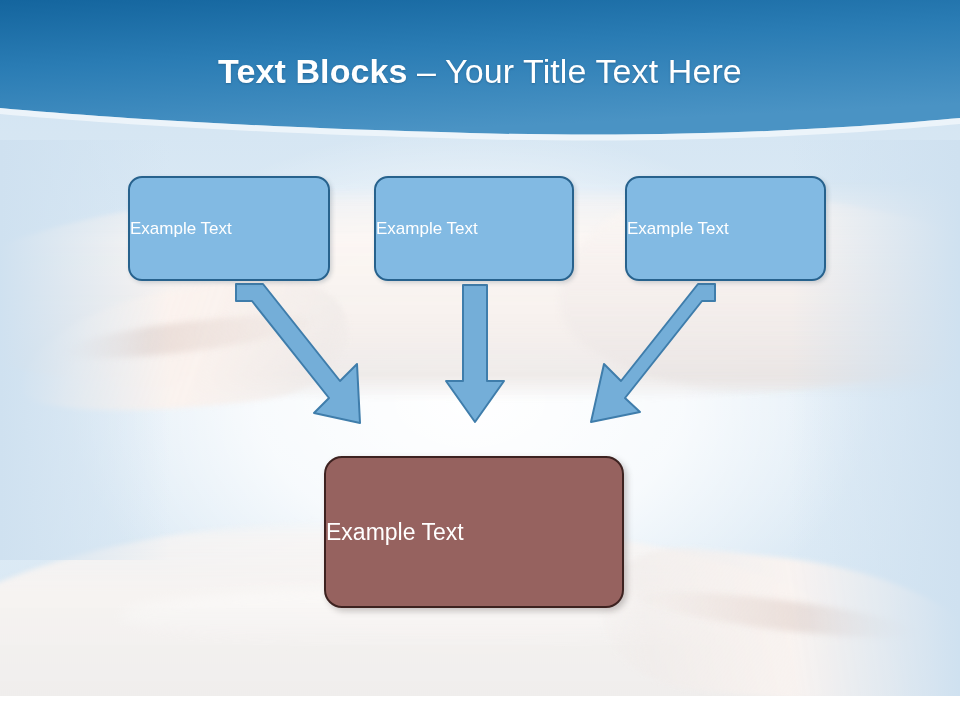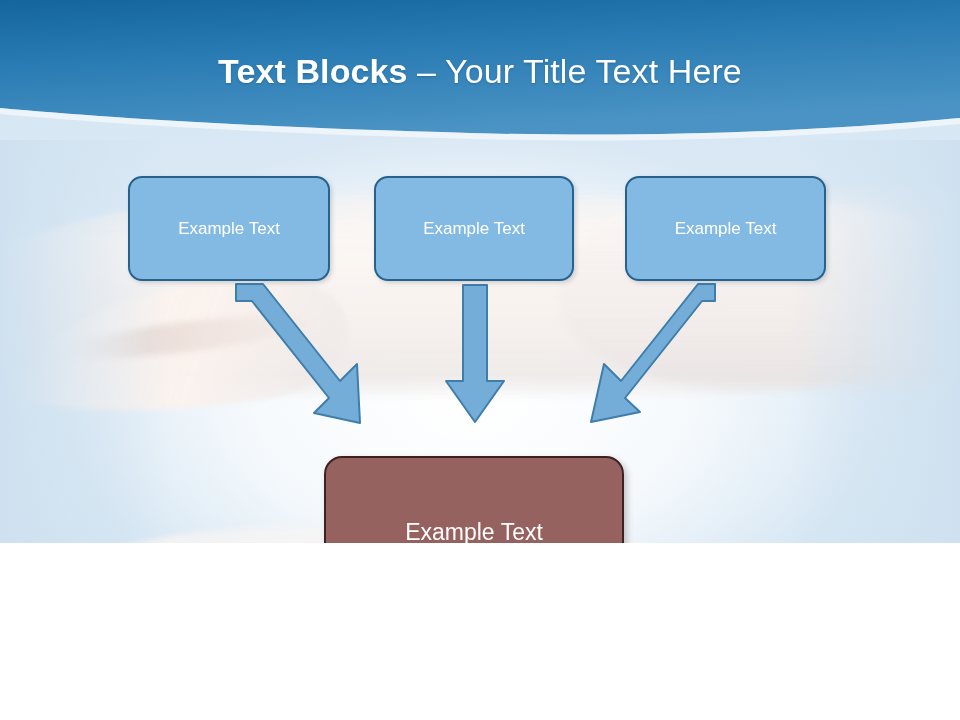--- a/index.html
+++ b/index.html
@@ -7,21 +7,21 @@
     padding: 0;
     background: #ffffff;
   }
   body {
     font-family: "Liberation Sans", sans-serif;
   }
 
   #slide {
     position: relative;
     width: 960px;
-    height: 543px;
+    height: 696px;
     overflow: hidden;
     background: #dfeaf4;
   }
 
   
   .bg-base {
     position: absolute;
     inset: 0;
     background:
       radial-gradient(ellipse 560px 380px at 470px 400px, #ffffff 0%, rgba(255,255,255,0.75) 38%, rgba(255,255,255,0.0) 72%),
@@ -180,21 +180,20 @@
   }
   .title .bold { font-weight: bold; }
   .title .light { font-weight: normal; }
 
   
   .node {
     position: absolute;
     box-sizing: border-box;
     display: flex;
     align-items: center;
-    justify-content: center;
     color: #ffffff;
     border-radius: 14px;
   }
   .node-blue {
     background: #82bae3;
     border: 2px solid #27628d;
     font-size: 17px;
     box-shadow: 2px 2px 4px rgba(60,80,100,0.22);
   }
   .node-red {

